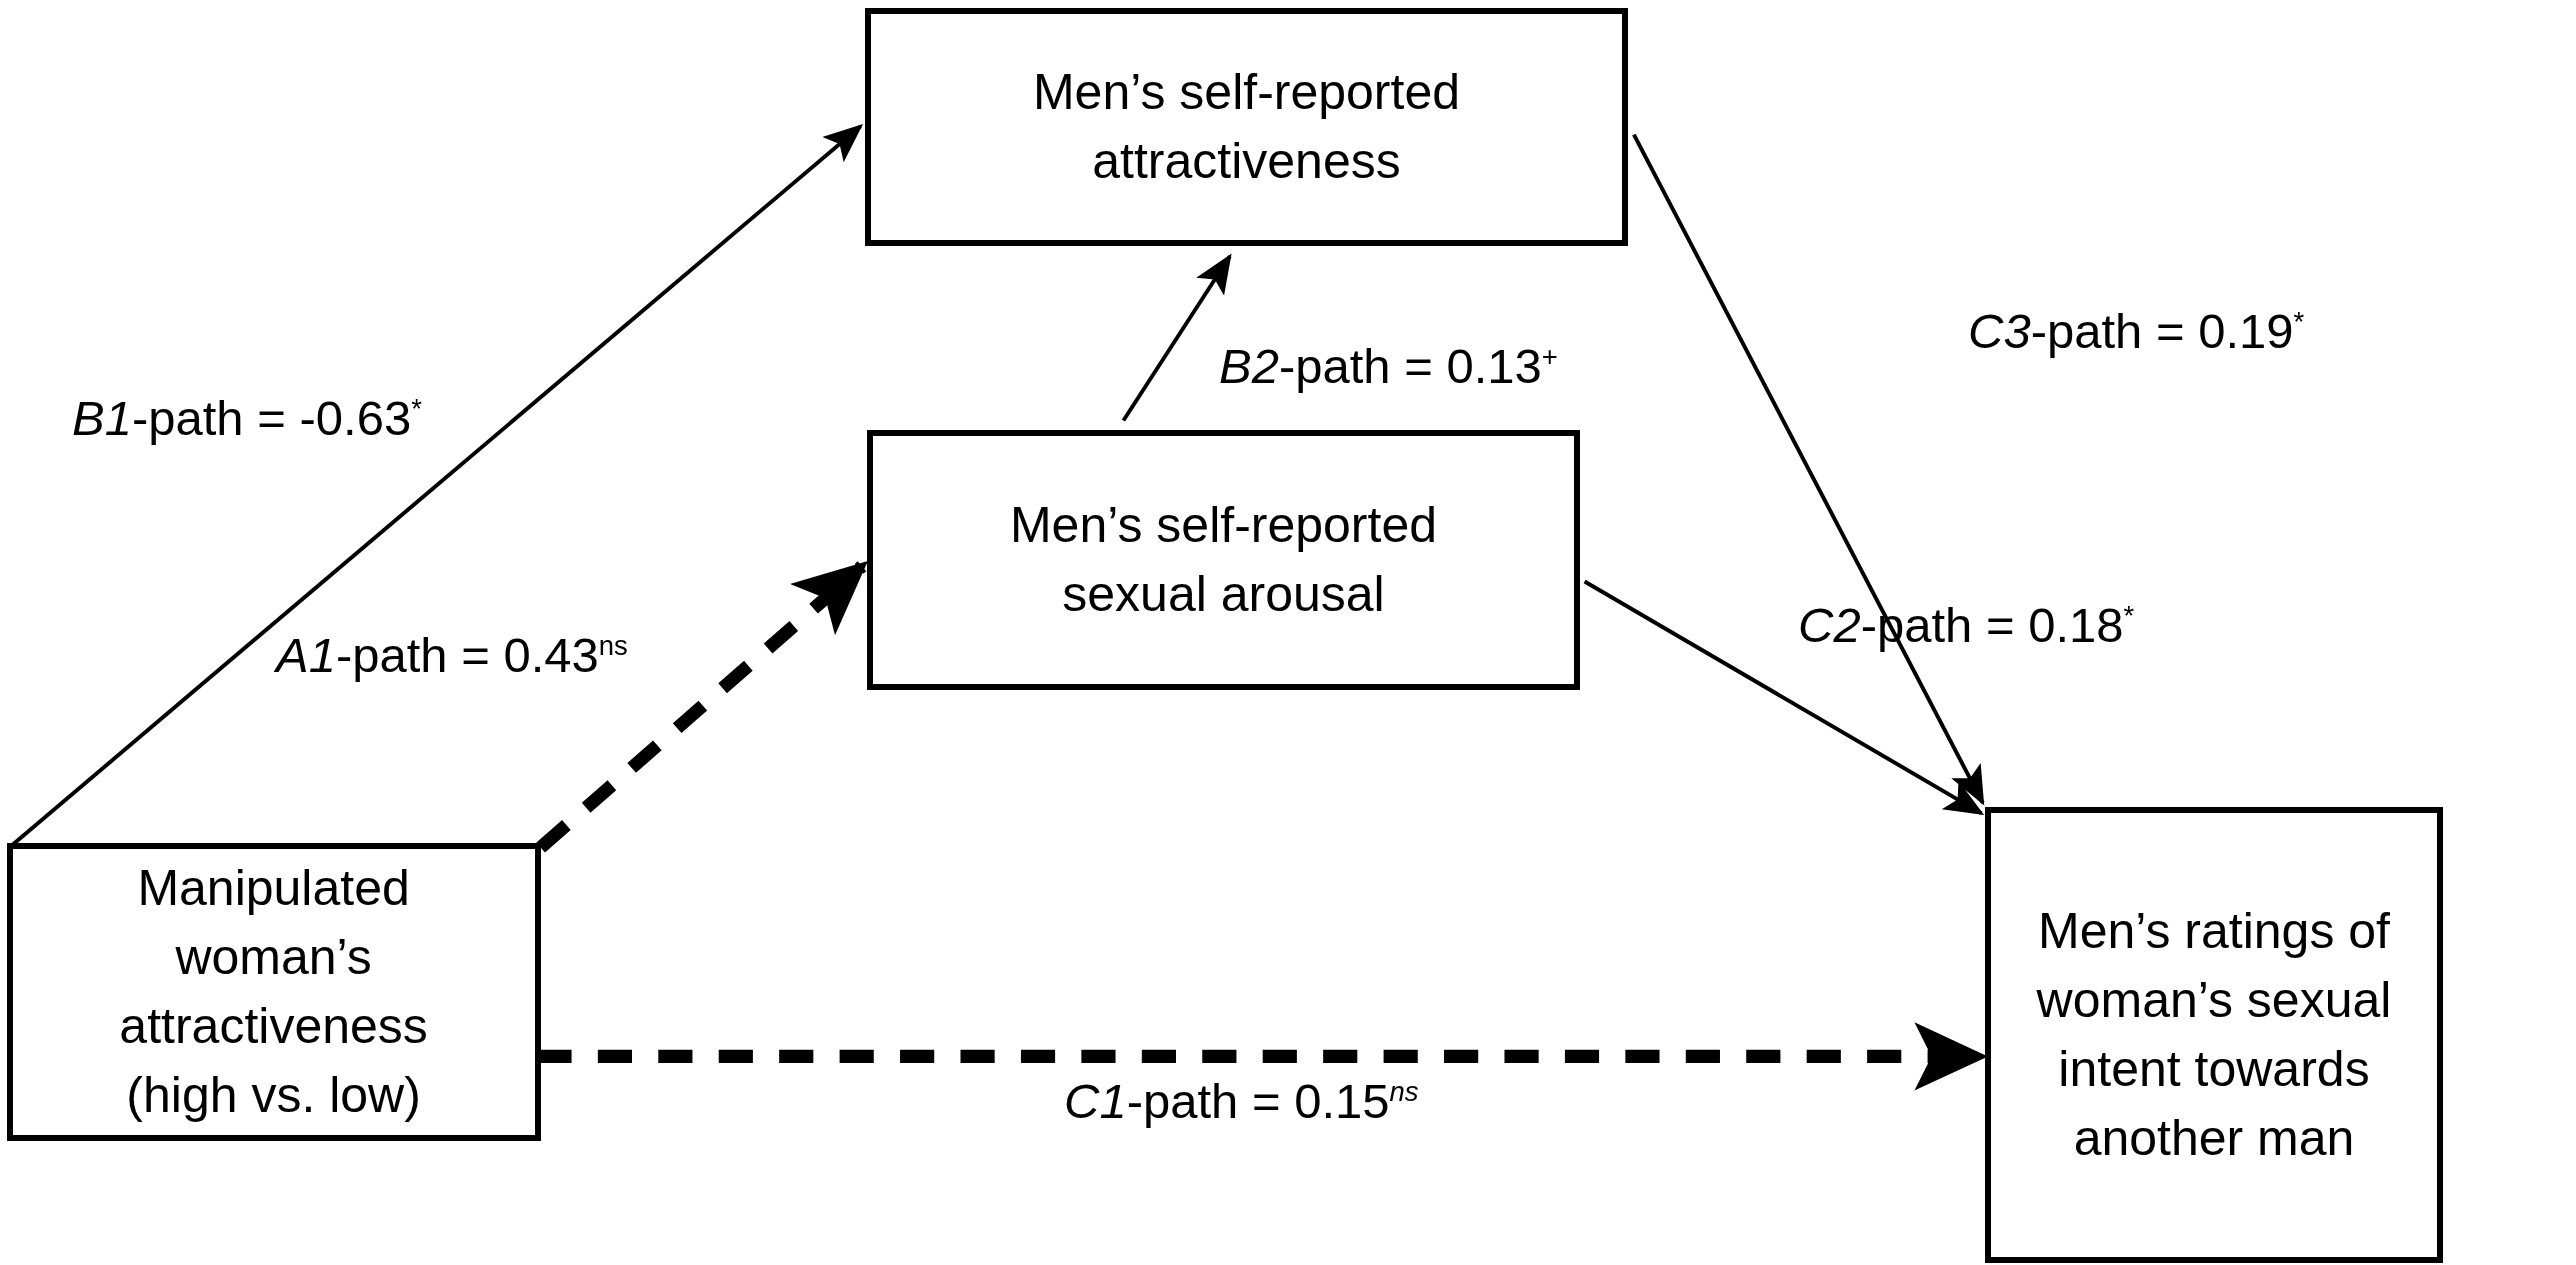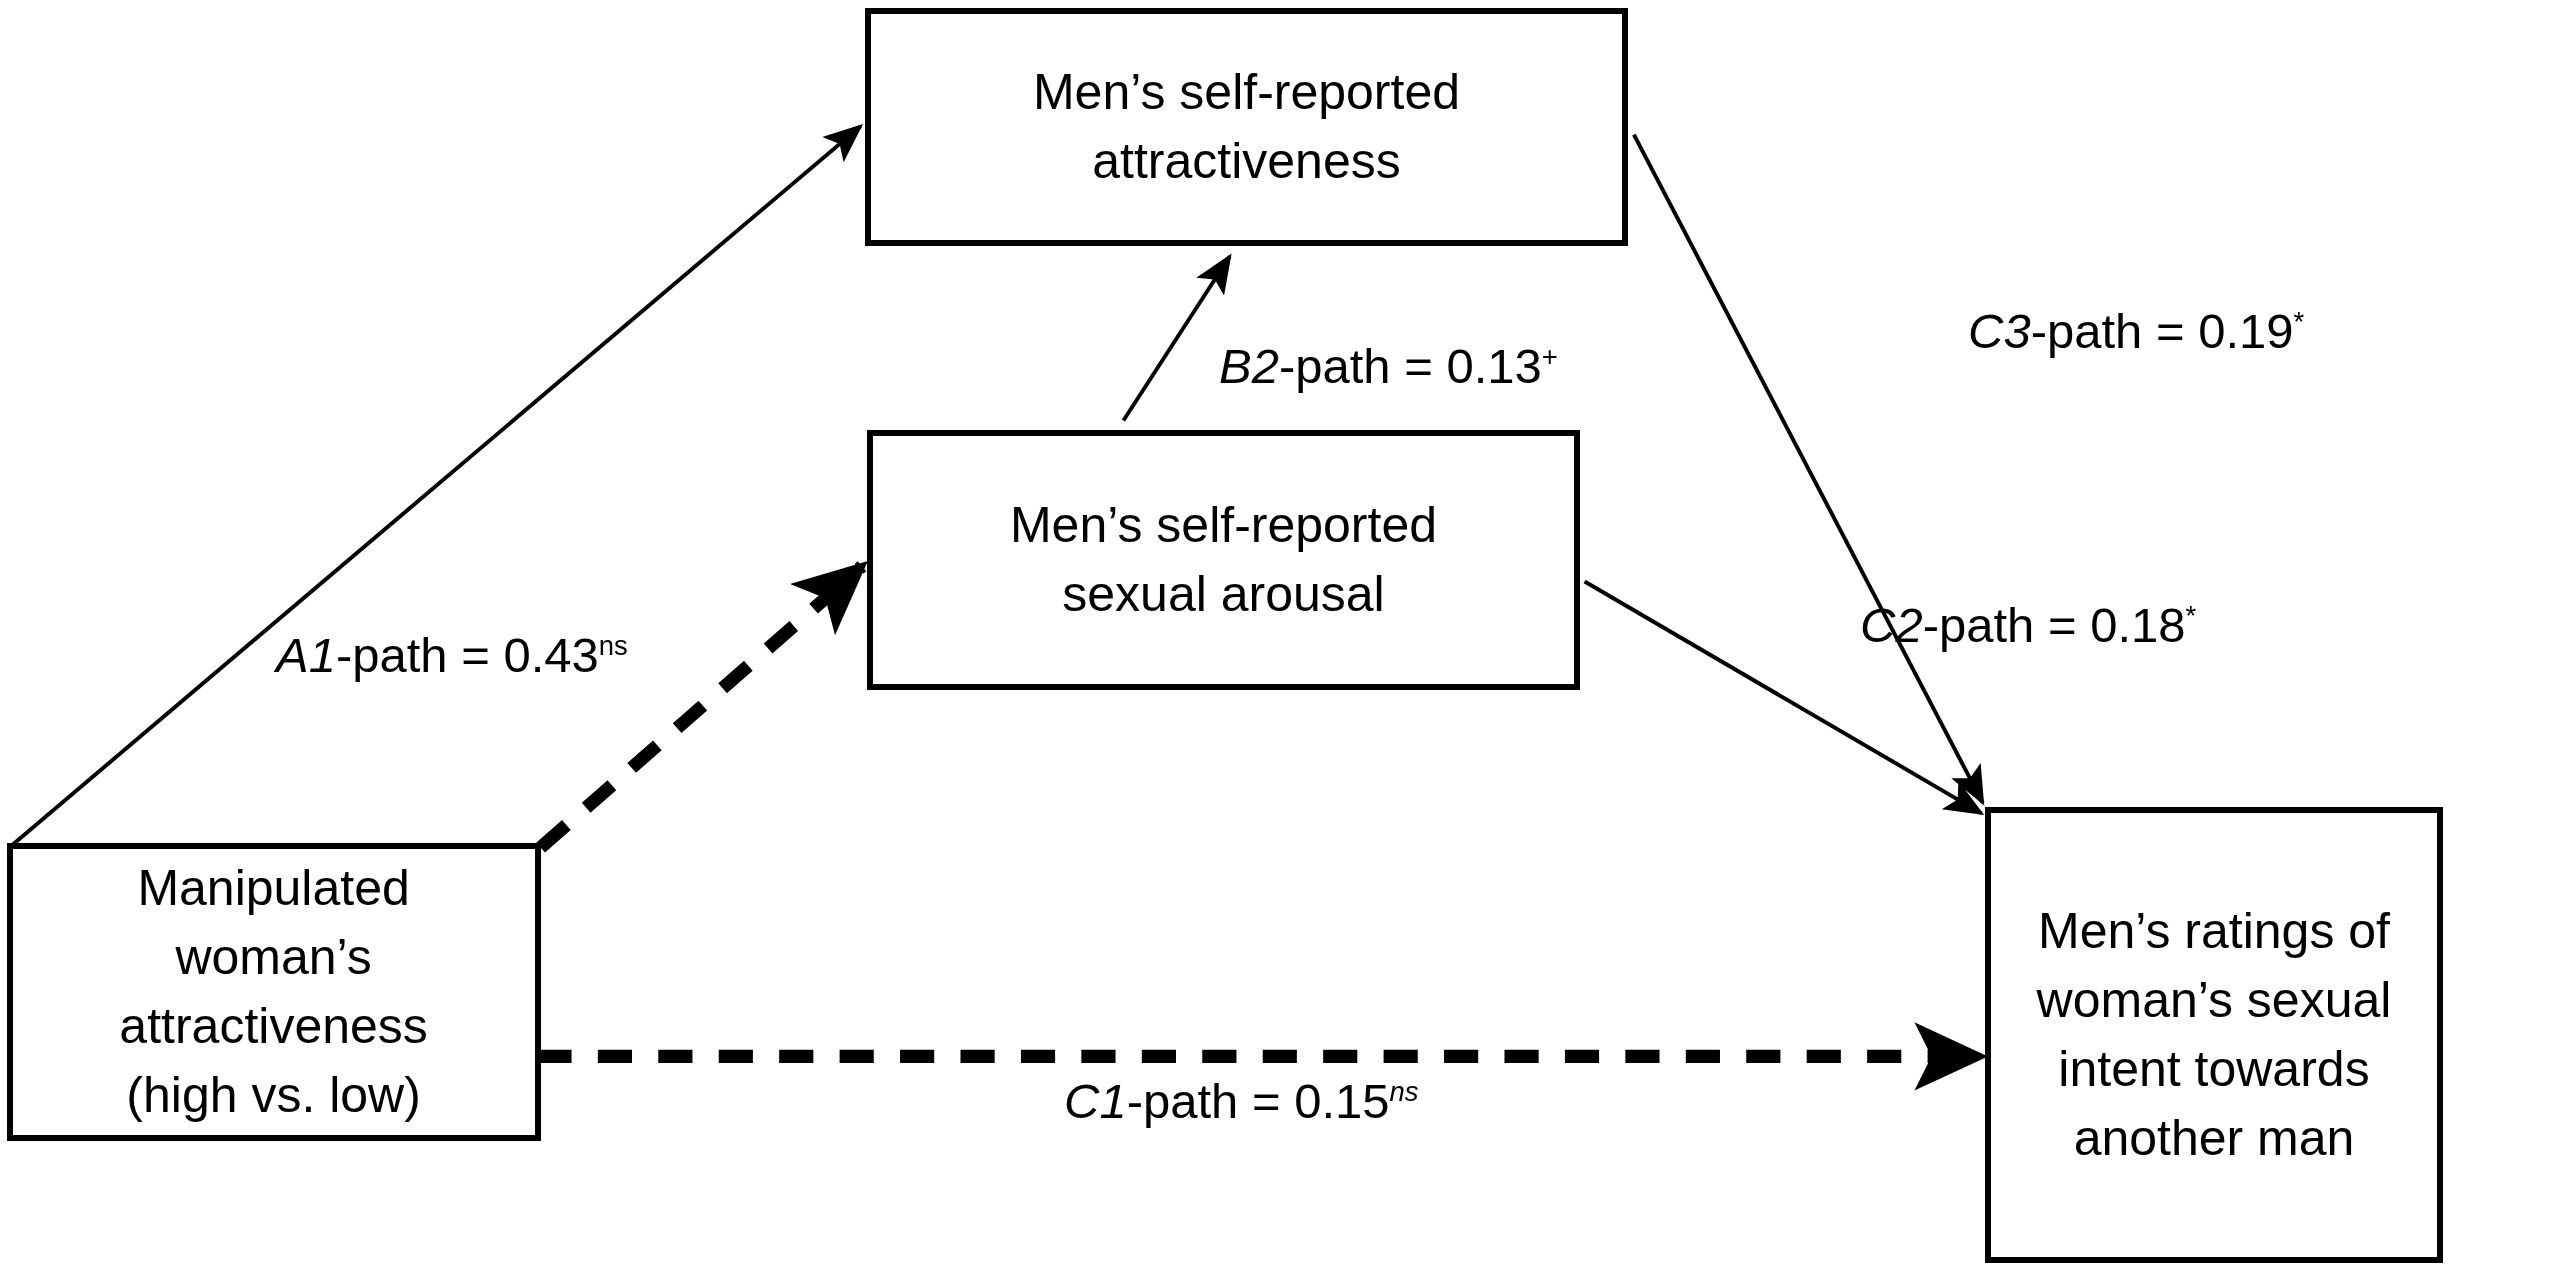--- a/index.html
+++ b/index.html
@@ -83,21 +83,21 @@
     vertical-align: super;
     line-height: 0;
   }
   .path-label sup.sup-italic {
     font-style: italic;
   }
   #label-b1 { left: 72px; top: 394px; }
   #label-a1 { left: 276px; top: 631px; }
   #label-b2 { left: 1176px; top: 342px; margin-left: 43px; }
   #label-c3 { left: 1968px; top: 307px; }
-  #label-c2 { left: 1860px; top: 601px; }
+  #label-c2 { left: 1798px; top: 601px; }
   #label-c1 { left: 1064px; top: 1077px; }
 </style>
 </head>
 <body>
 
 <div id="diagram-root">
 
   <svg id="paths-layer" viewBox="0 0 3921 1927" width="2576" height="1266" xmlns="http://www.w3.org/2000/svg">
     <defs>
       <marker id="arrow-thin" markerWidth="11" markerHeight="11" refX="9.2" refY="4.2" orient="auto" markerUnits="strokeWidth">
@@ -138,20 +138,23 @@
 (high vs. low)</span>
   </div>
 
   <div class="node-box" id="box-intent">
     <span class="node-label">Men’s ratings of
 woman’s sexual
 intent towards
 another man</span>
   </div>
 
+  <div class="path-label" id="label-b1">
+    <span class="coef-name">B1</span><span>-path = -0.63</span><sup>*</sup>
+  </div>
 
   <div class="path-label" id="label-a1">
     <span class="coef-name">A1</span><span>-path = 0.43</span><sup>ns</sup>
   </div>
 
   <div class="path-label" id="label-b2">
     <span class="coef-name">B2</span><span>-path = 0.13</span><sup>+</sup>
   </div>
 
   <div class="path-label" id="label-c3">

